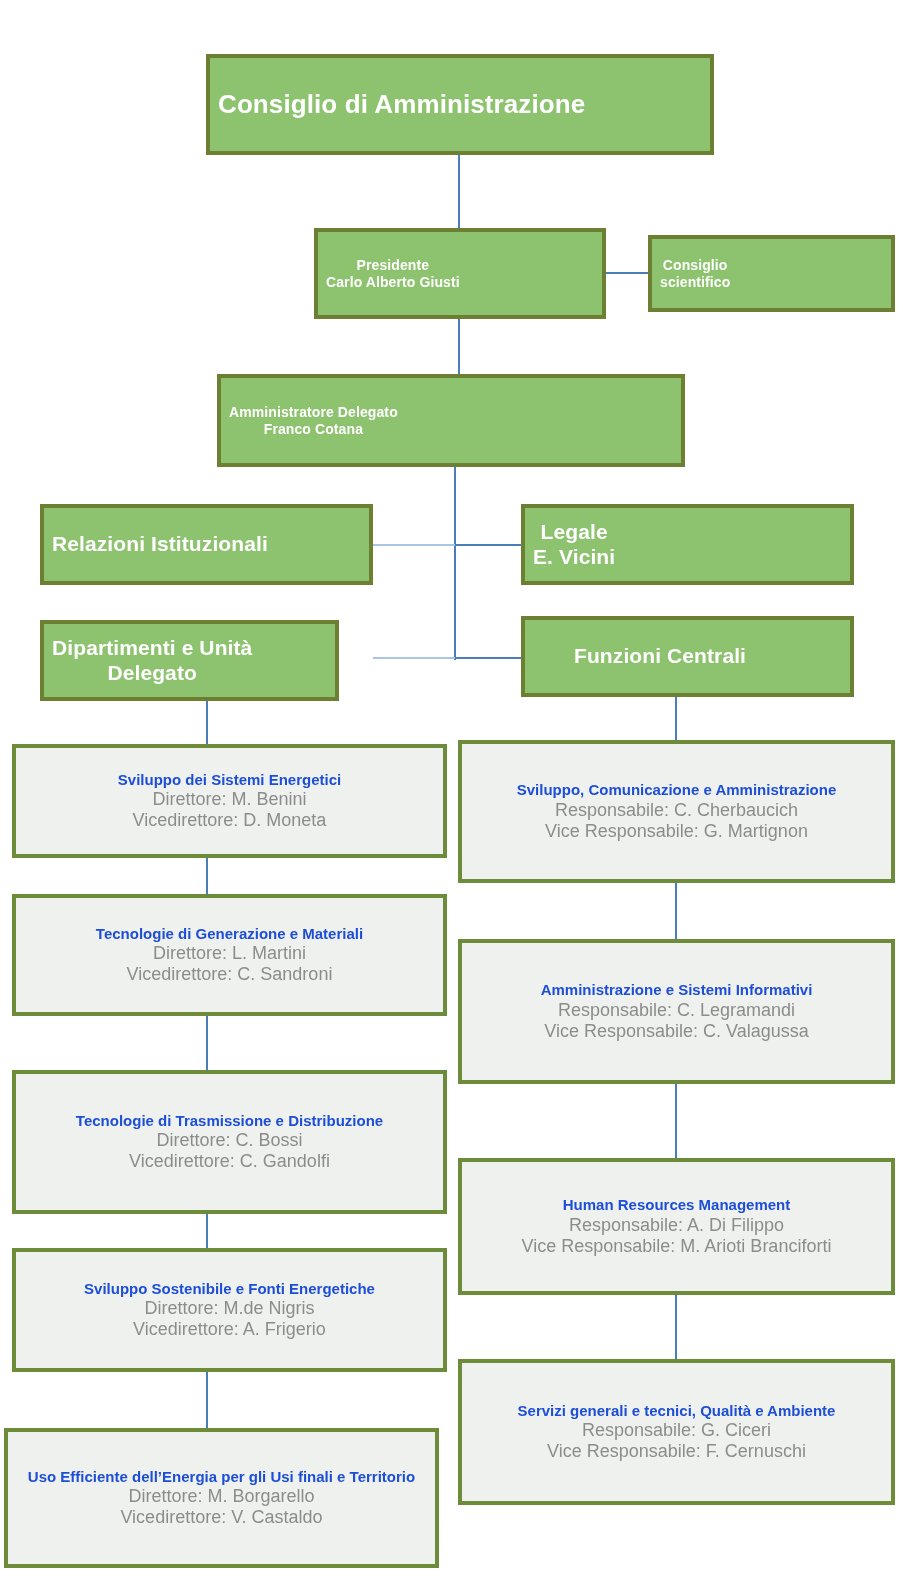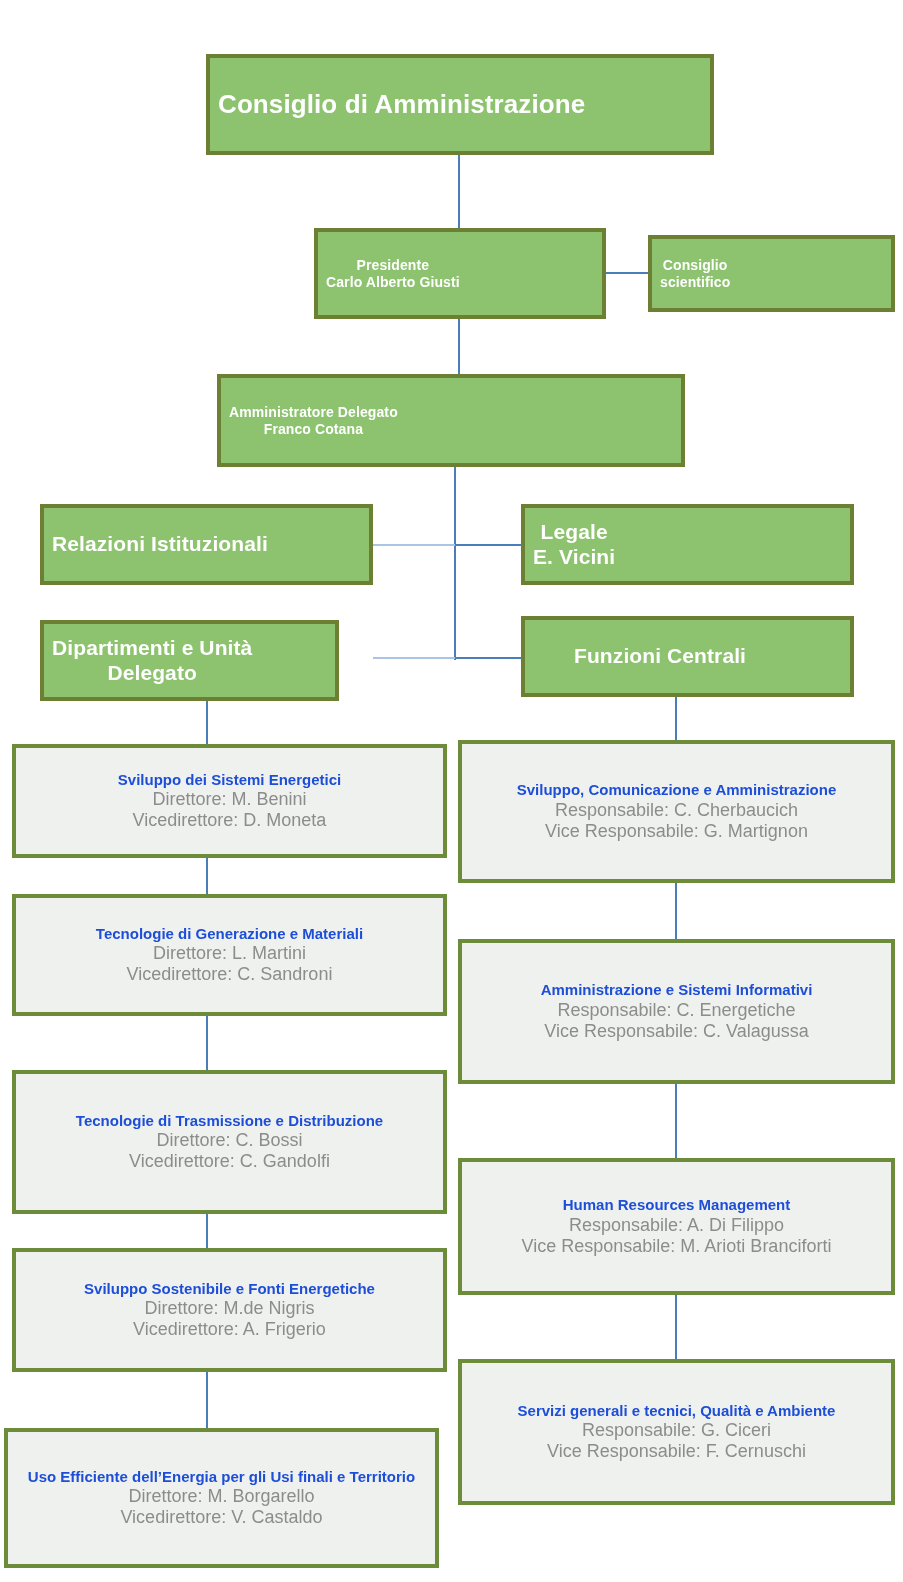--- a/index.html
+++ b/index.html
@@ -206,21 +206,21 @@
     <span class="inner">
       <span class="title">Sviluppo, Comunicazione e Amministrazione</span>
       <span class="sub">Responsabile: C. Cherbaucich</span>
       <span class="sub">Vice Responsabile: G. Martignon</span>
     </span>
   </div>
 
   <div class="ubox" style="left:458px; top:939px; width:437px; height:145px;">
     <span class="inner">
       <span class="title">Amministrazione e Sistemi Informativi</span>
-      <span class="sub">Responsabile: C. Energetiche</span>
+      <span class="sub">Responsabile: C. Legramandi</span>
       <span class="sub">Vice Responsabile: C. Valagussa</span>
     </span>
   </div>
 
   <div class="ubox" style="left:458px; top:1158px; width:437px; height:137px;">
     <span class="inner">
       <span class="title">Human Resources Management</span>
       <span class="sub">Responsabile: A. Di Filippo</span>
       <span class="sub">Vice Responsabile: M. Arioti Branciforti</span>
     </span>

